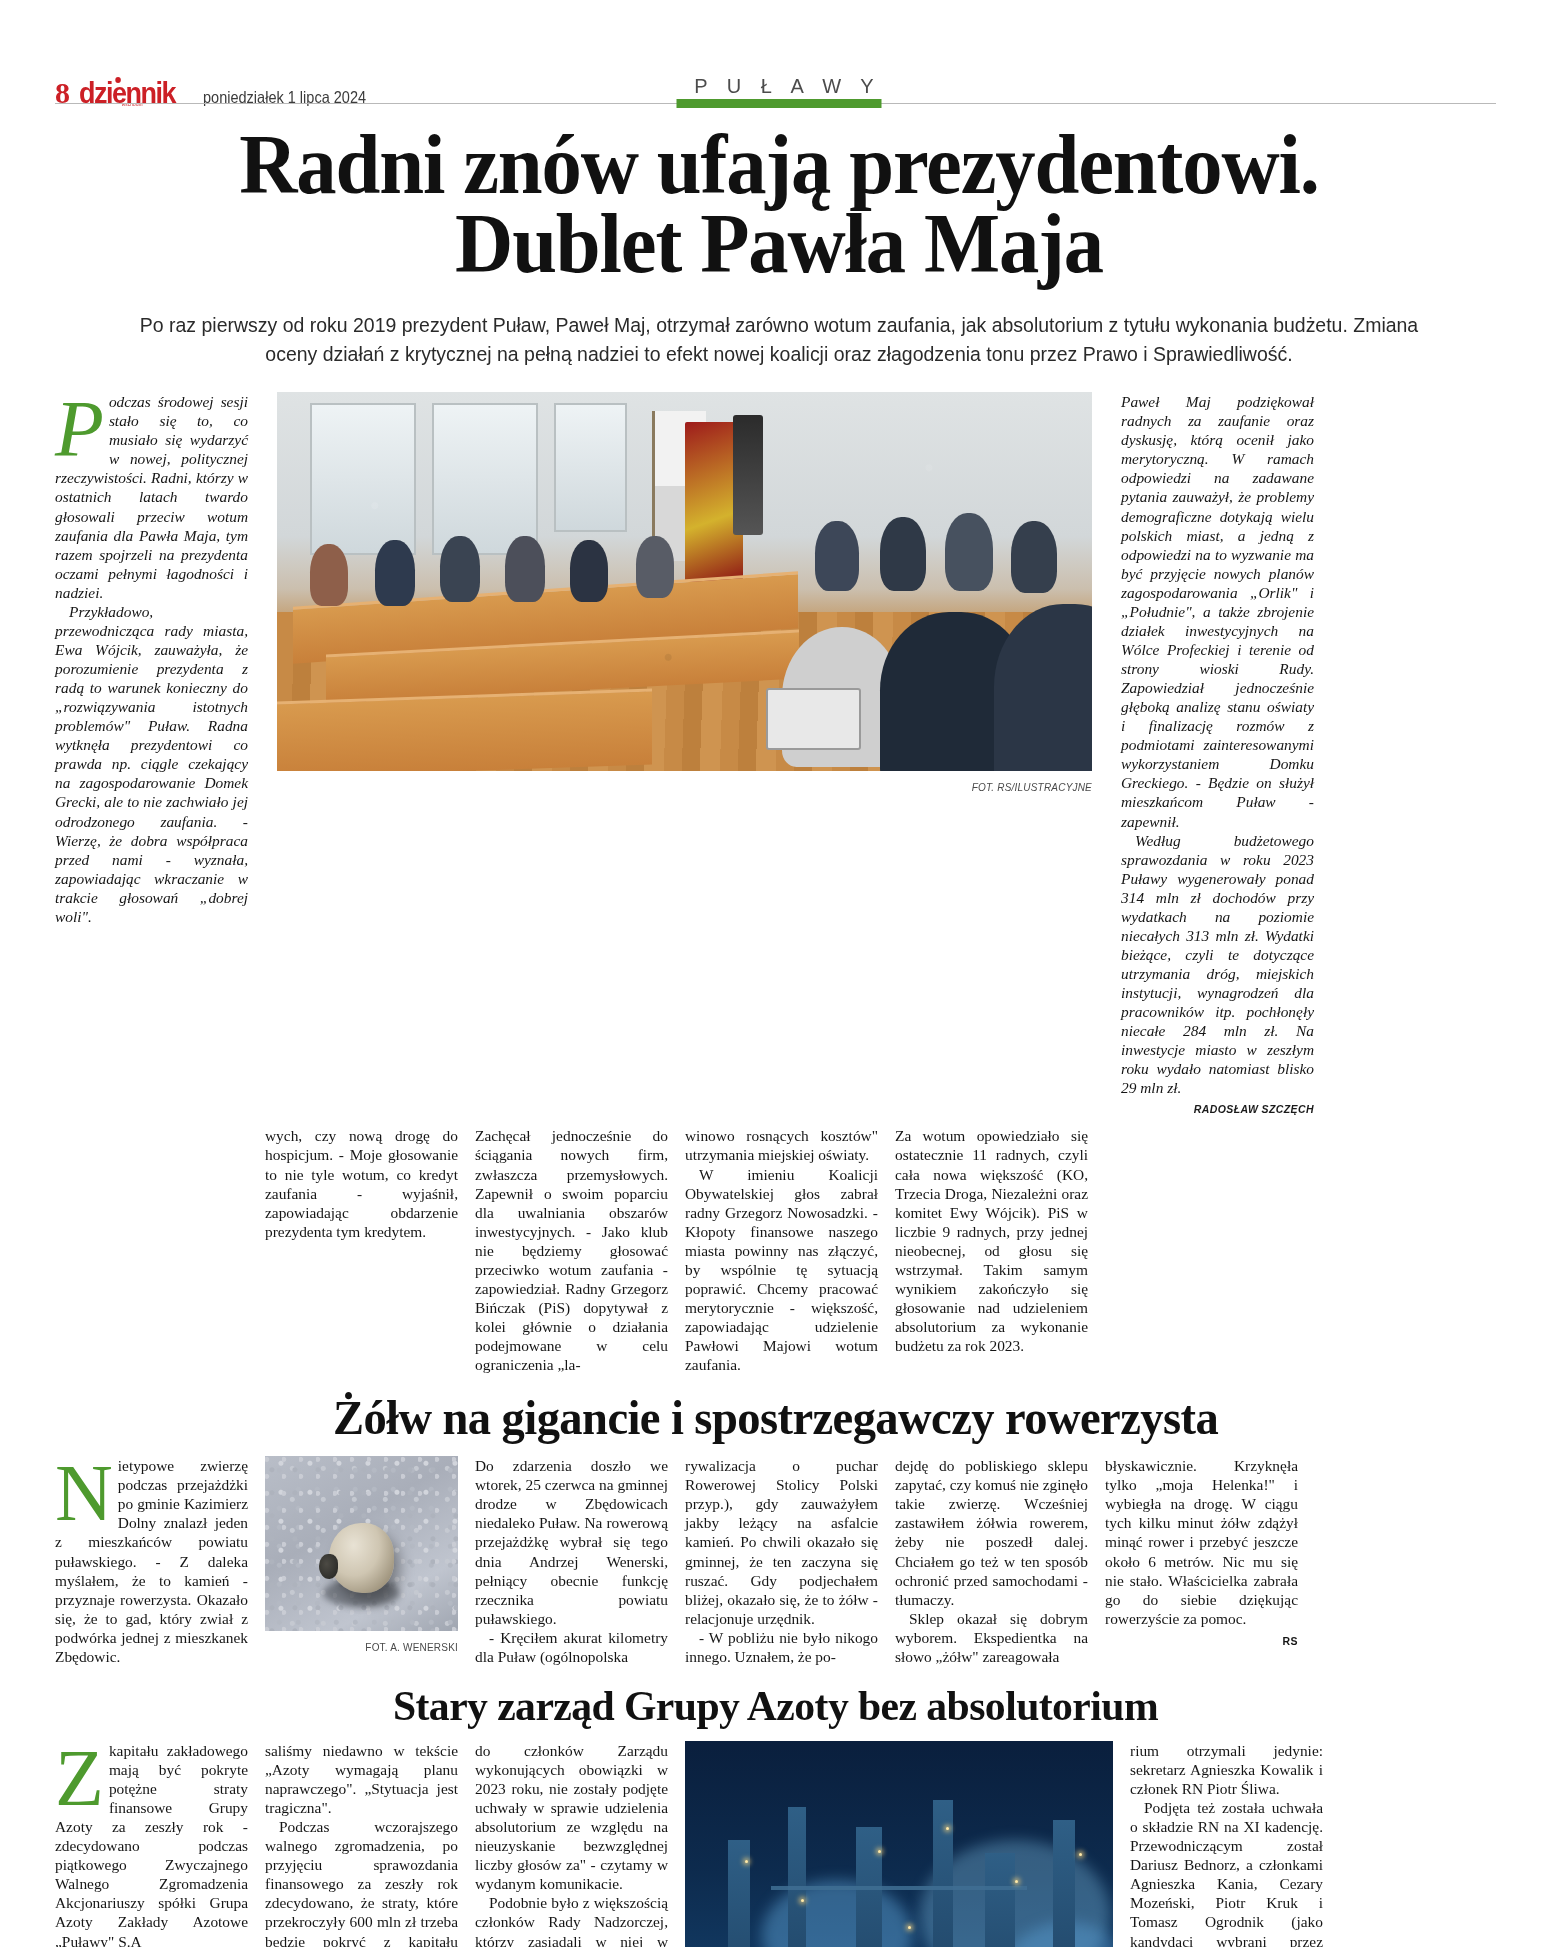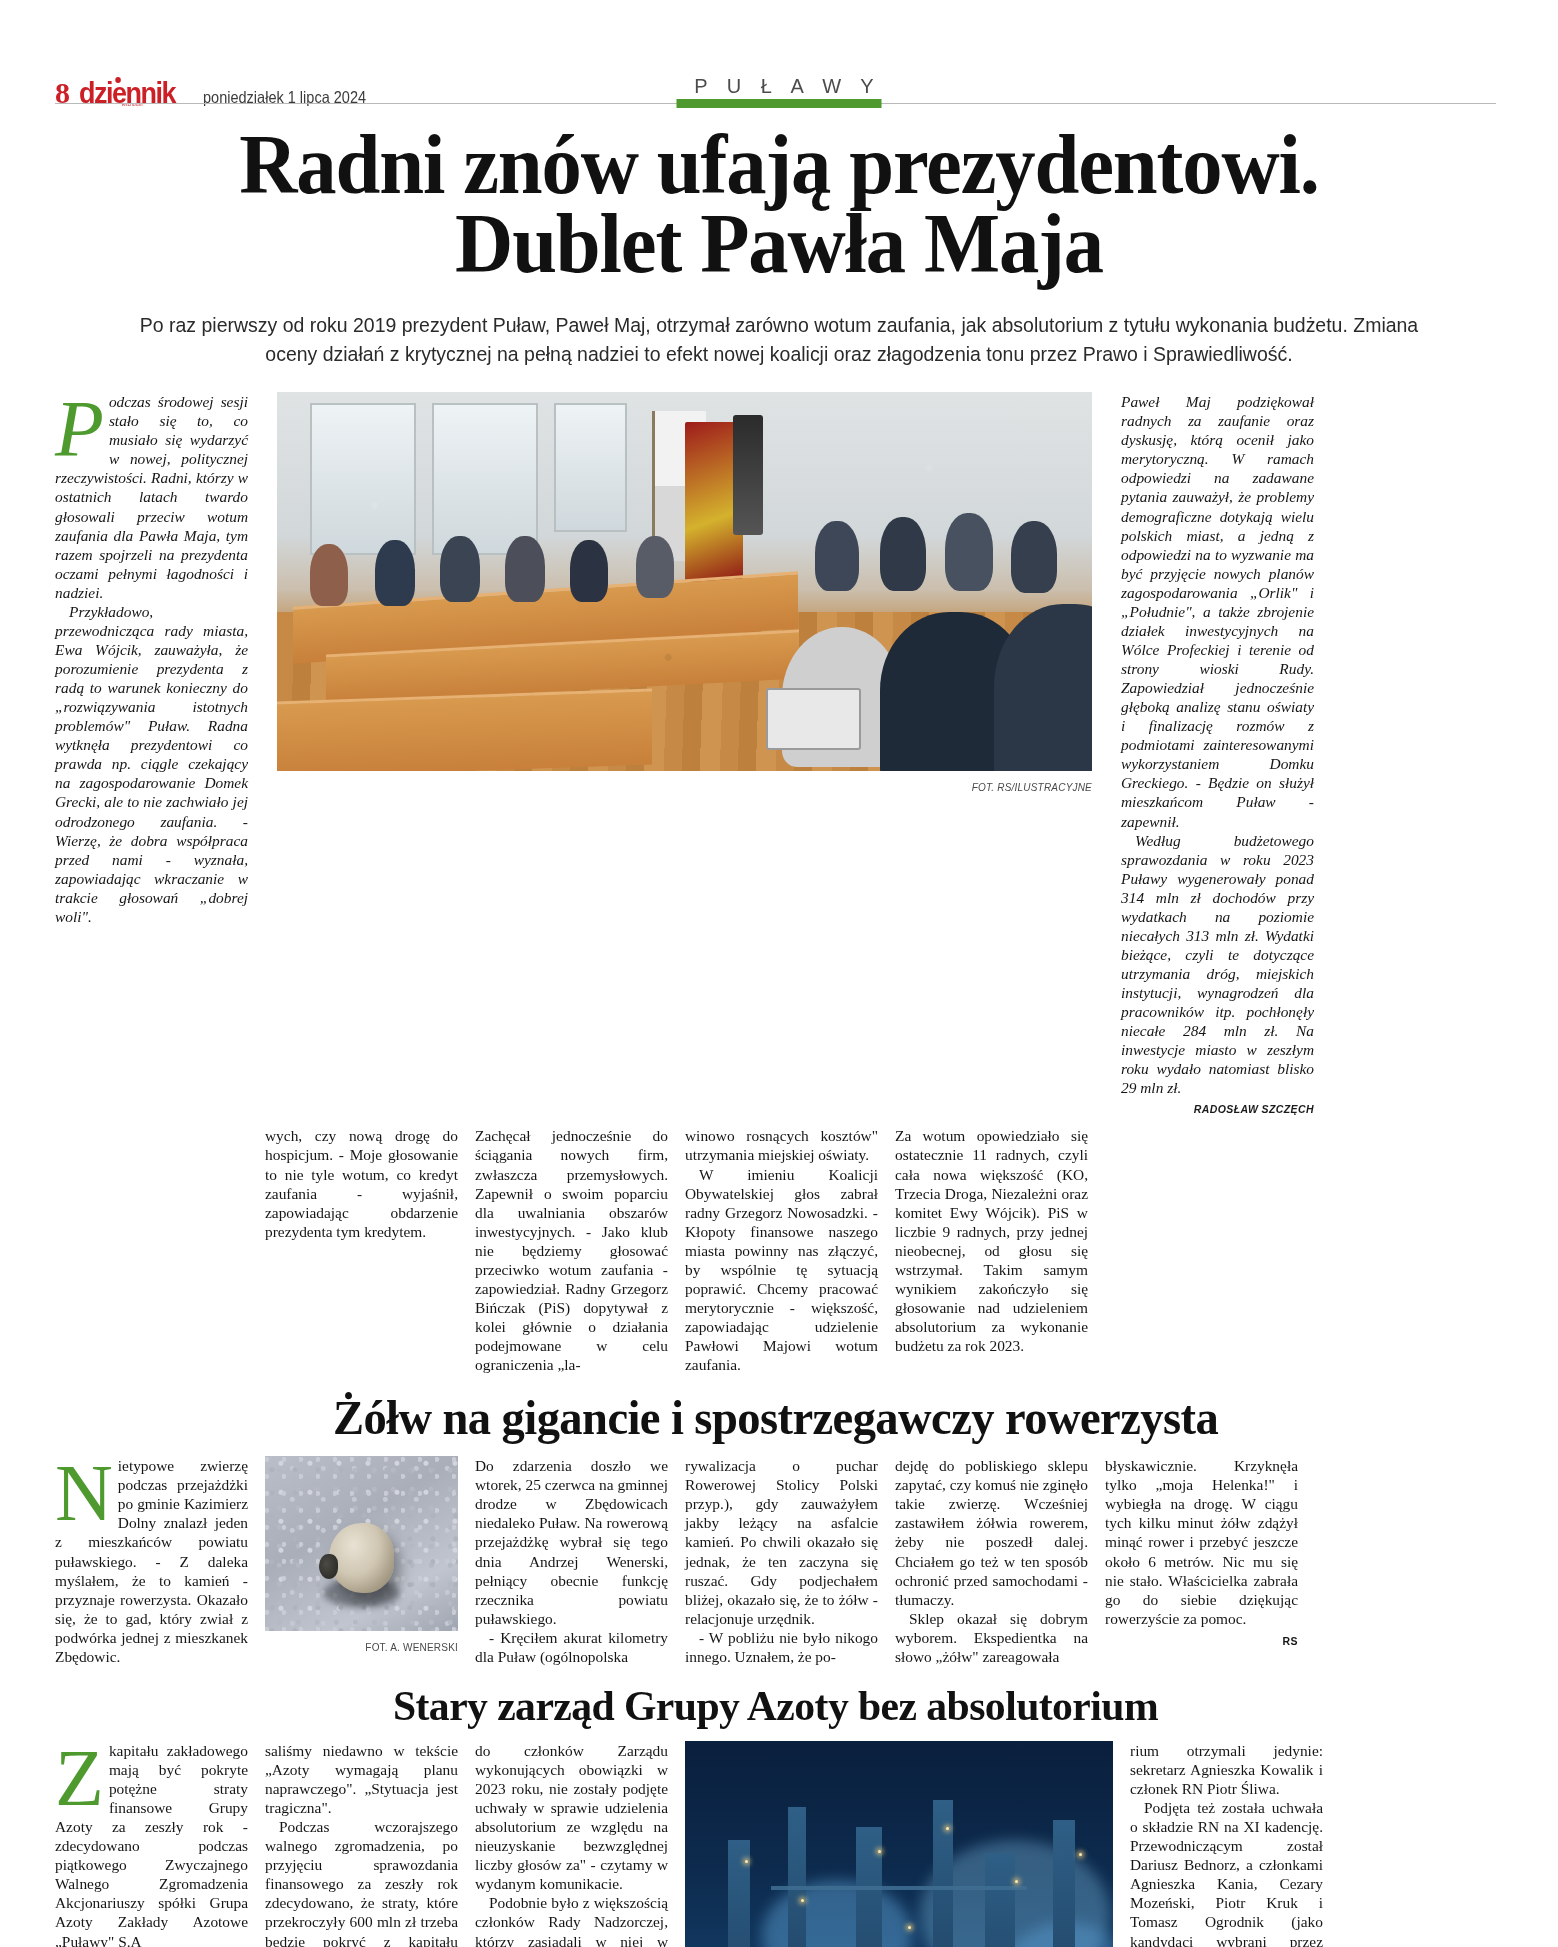--- a/index.html
+++ b/index.html
@@ -334,21 +334,21 @@
           <div class="turtle-body"></div>
           <div class="turtle-head"></div>
         </div>
         <div class="credit">FOT. A. WENERSKI</div>
       </div>
       <div class="bodytxt">
         <p class="noind">Do zdarzenia doszło we wtorek, 25 czerwca na gminnej drodze w Zbędowicach niedaleko Puław. Na rowerową przejażdżkę wybrał się tego dnia Andrzej Wenerski, pełniący obecnie funkcję rzecznika powiatu puławskiego.</p>
         <p>- Kręciłem akurat kilometry dla Puław (ogólnopolska</p>
       </div>
       <div class="bodytxt">
-        <p class="noind">rywalizacja o puchar Rowerowej Stolicy Polski przyp.), gdy zauważyłem jakby leżący na asfalcie kamień. Po chwili okazało się jednak, że ten zaczyna się ruszać. Gdy podjechałem bliżej, okazało się, że to żółw - relacjonuje urzędnik.</p>
+        <p class="noind">rywalizacja o puchar Rowerowej Stolicy Polski przyp.), gdy zauważyłem jakby leżący na asfalcie kamień. Po chwili okazało się gminnej, że ten zaczyna się ruszać. Gdy podjechałem bliżej, okazało się, że to żółw - relacjonuje urzędnik.</p>
         <p>- W pobliżu nie było nikogo innego. Uznałem, że po-</p>
       </div>
       <div class="bodytxt">
         <p class="noind">dejdę do pobliskiego sklepu zapytać, czy komuś nie zginęło takie zwierzę. Wcześniej zastawiłem żółwia rowerem, żeby nie poszedł dalej. Chciałem go też w ten sposób ochronić przed samochodami - tłumaczy.</p>
         <p>Sklep okazał się dobrym wyborem. Ekspedientka na słowo „żółw" zareagowała</p>
       </div>
       <div class="bodytxt">
         <p class="noind">błyskawicznie. Krzyknęła tylko „moja Helenka!" i wybiegła na drogę. W ciągu tych kilku minut żółw zdążył minąć rower i przebyć jeszcze około 6 metrów. Nic mu się nie stało. Właścicielka zabrała go do siebie dziękując rowerzyście za pomoc.</p>
         <div class="initials">RS</div>
       </div>

